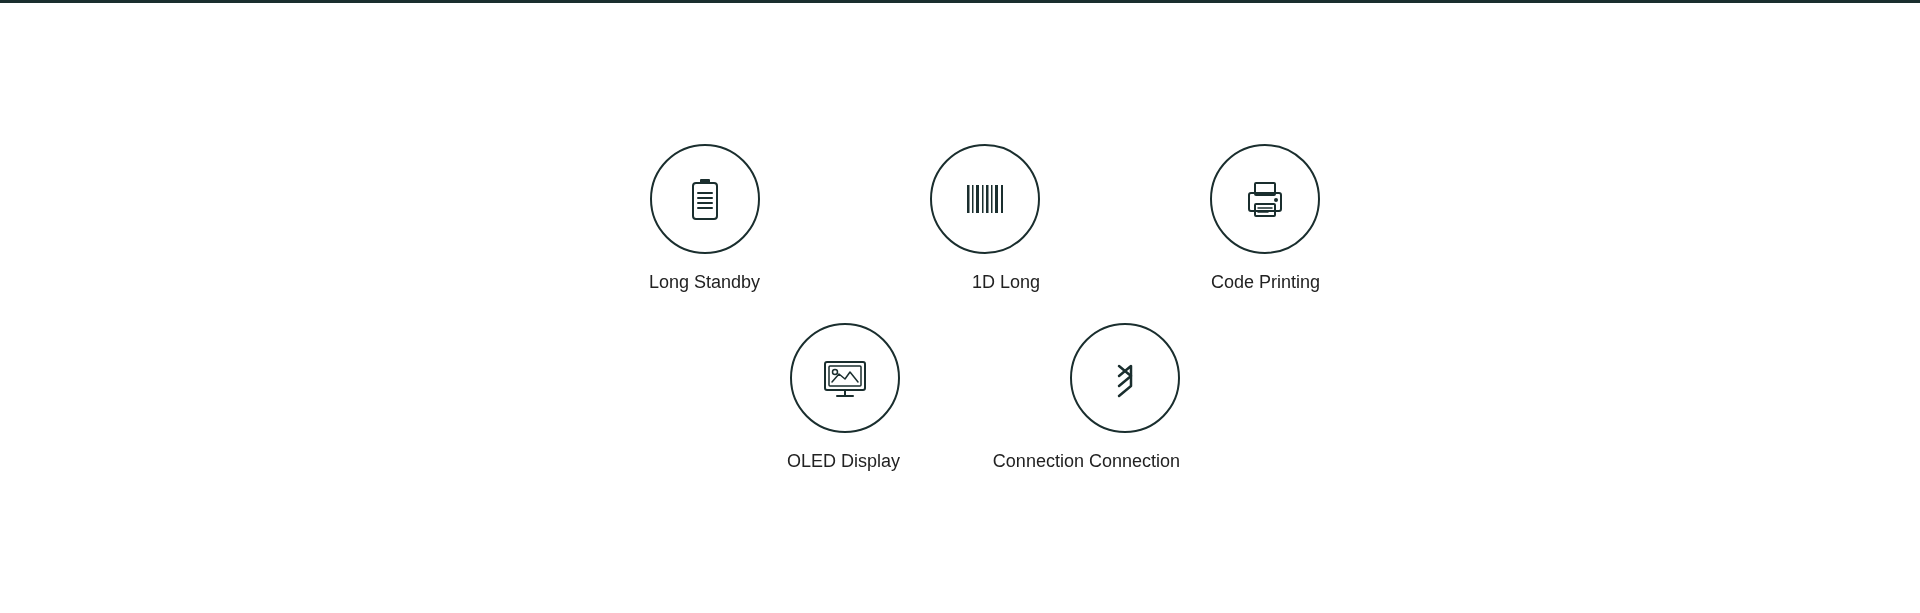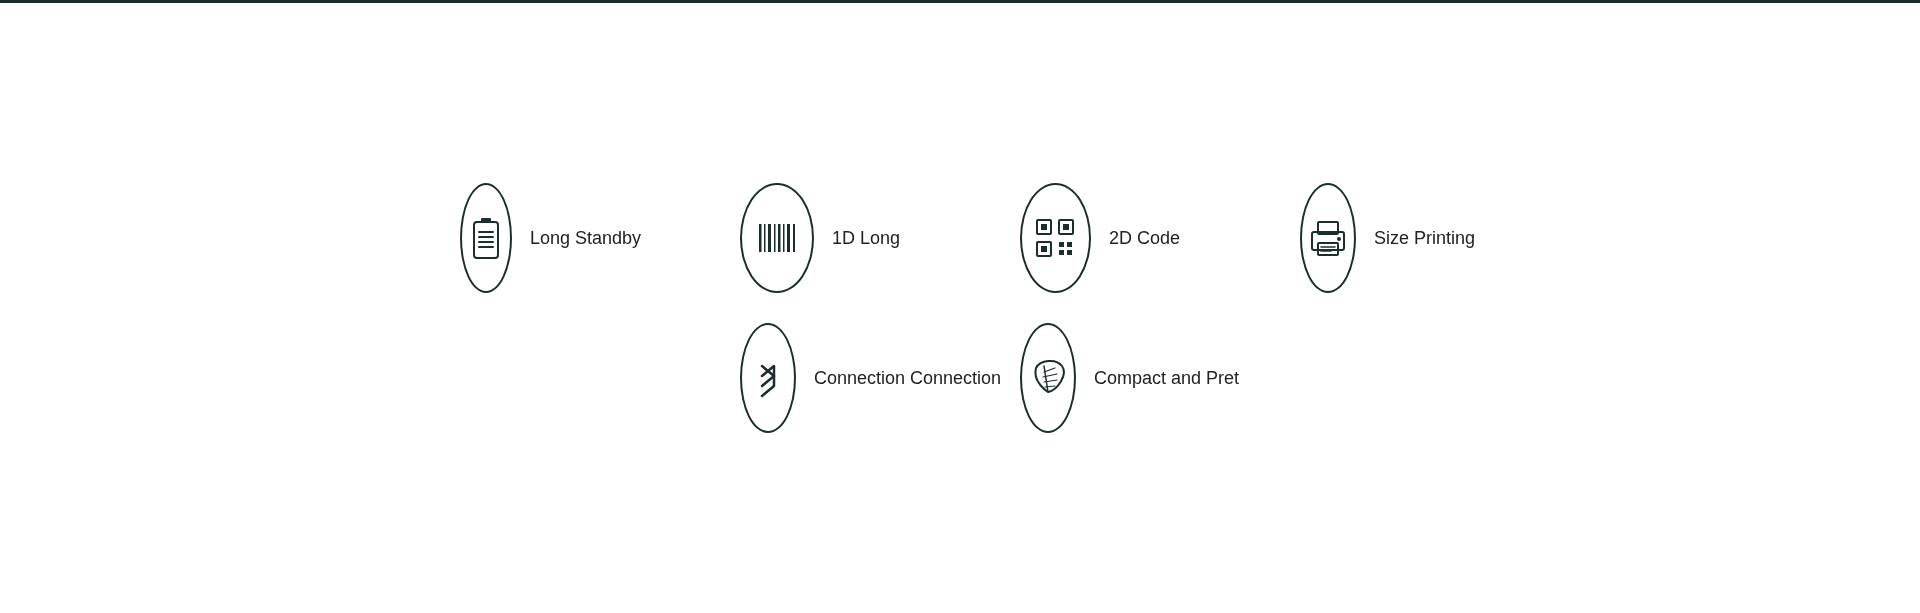--- a/index.html
+++ b/index.html
@@ -30,22 +30,22 @@
     .features-row {
       display: flex;
       flex-direction: row;
       align-items: center;
       justify-content: center;
       gap: 120px;
     }
 
     .feature-item {
       display: flex;
-      flex-direction: row;
-      align-items: center;
+      flex-direction: column;
+      align-items: flex-end;
       gap: 18px;
       width: 160px;
     }
 
     .icon-circle {
       width: 110px;
       height: 110px;
       border-radius: 50%;
       border: 2px solid #1a2e2e;
       display: flex;
@@ -104,89 +104,70 @@
           <rect x="23" y="12" width="1.5" height="28" fill="#1a2e2e" stroke="none"></rect>
           <rect x="27" y="12" width="2.5" height="28" fill="#1a2e2e" stroke="none"></rect>
           <rect x="32" y="12" width="1.5" height="28" fill="#1a2e2e" stroke="none"></rect>
           <rect x="36" y="12" width="3" height="28" fill="#1a2e2e" stroke="none"></rect>
           <rect x="42" y="12" width="2" height="28" fill="#1a2e2e" stroke="none"></rect>
         </svg>
       </div>
       <span class="feature-label">1D Long</span>
     </div>
 
-    <div class="feature-item">
-      <div class="icon-circle">
-        <svg width="52" height="52" viewBox="0 0 52 52">
-
-          <rect x="8" y="8" width="14" height="14" rx="1" stroke="#1a2e2e" stroke-width="2"></rect>
-          <rect x="12" y="12" width="6" height="6" fill="#1a2e2e" stroke="none"></rect>
-
-          <rect x="30" y="8" width="14" height="14" rx="1" stroke="#1a2e2e" stroke-width="2"></rect>
-          <rect x="34" y="12" width="6" height="6" fill="#1a2e2e" stroke="none"></rect>
-
-          <rect x="8" y="30" width="14" height="14" rx="1" stroke="#1a2e2e" stroke-width="2"></rect>
-          <rect x="12" y="34" width="6" height="6" fill="#1a2e2e" stroke="none"></rect>
-
-          <rect x="30" y="30" width="5" height="5" fill="#1a2e2e" stroke="none"></rect>
-          <rect x="38" y="30" width="5" height="5" fill="#1a2e2e" stroke="none"></rect>
-          <rect x="30" y="38" width="5" height="5" fill="#1a2e2e" stroke="none"></rect>
-          <rect x="38" y="38" width="5" height="5" fill="#1a2e2e" stroke="none"></rect>
-        </svg>
-      </div>
-      <span class="feature-label">2D Code</span>
-    </div>
 
     <div class="feature-item">
       <div class="icon-circle">
         <svg width="52" height="52" viewBox="0 0 52 52">
 
           <rect x="10" y="20" width="32" height="18" rx="2" stroke="#1a2e2e" stroke-width="2"></rect>
 
           <rect x="16" y="10" width="20" height="12" rx="1" stroke="#1a2e2e" stroke-width="2"></rect>
 
           <rect x="16" y="31" width="20" height="12" rx="1" stroke="#1a2e2e" stroke-width="2"></rect>
 
           <line x1="19" y1="35" x2="33" y2="35" stroke-width="1.5"></line>
           <line x1="19" y1="39" x2="29" y2="39" stroke-width="1.5"></line>
 
           <circle cx="37" cy="27" r="2" fill="#1a2e2e" stroke="none"></circle>
         </svg>
       </div>
-      <span class="feature-label">Size Printing</span>
+      <span class="feature-label">Code Printing</span>
     </div>
 
   </div>
 
   <div class="features-row">
 
+    <div class="feature-item">
+      <div class="icon-circle">
+        <svg width="52" height="52" viewBox="0 0 52 52">
+
+          <rect x="6" y="10" width="40" height="28" rx="2" stroke="#1a2e2e" stroke-width="2"></rect>
+
+          <rect x="10" y="14" width="32" height="20" rx="1" stroke="#1a2e2e" stroke-width="1.5"></rect>
+
+          <polyline points="13,30 20,22 26,27 31,20 39,30" stroke="#1a2e2e" stroke-width="1.5" fill="none"></polyline>
+
+          <circle cx="16" cy="20" r="2.5" stroke="#1a2e2e" stroke-width="1.5"></circle>
+
+          <line x1="26" y1="38" x2="26" y2="44" stroke-width="2"></line>
+          <line x1="18" y1="44" x2="34" y2="44" stroke-width="2"></line>
+        </svg>
+      </div>
+      <span class="feature-label">OLED Display</span>
+    </div>
 
     <div class="feature-item">
       <div class="icon-circle">
         <svg width="52" height="52" viewBox="0 0 52 52">
 
           <polyline points="20,14 32,24 20,34" stroke="#1a2e2e" stroke-width="2.5" fill="none"></polyline>
           <polyline points="20,24 32,14 32,34 20,44" stroke="#1a2e2e" stroke-width="2.5" fill="none"></polyline>
         </svg>
       </div>
       <span class="feature-label">Connection Connection</span>
     </div>
 
 
-    <div class="feature-item">
-      <div class="icon-circle">
-        <svg width="52" height="52" viewBox="0 0 52 52">
-
-          <path d="M26 40 C26 40 10 30 14 16 C18 8 34 6 40 14 C46 22 36 38 26 40 Z" stroke="#1a2e2e" stroke-width="2" fill="none"></path>
-
-          <line x1="26" y1="40" x2="22" y2="14" stroke-width="1.5"></line>
-
-          <line x1="22" y1="20" x2="33" y2="16" stroke-width="1.2"></line>
-          <line x1="21" y1="25" x2="35" y2="22" stroke-width="1.2"></line>
-          <line x1="22" y1="30" x2="35" y2="28" stroke-width="1.2"></line>
-          <line x1="23" y1="35" x2="33" y2="34" stroke-width="1.2"></line>
-        </svg>
-      </div>
-      <span class="feature-label">Compact and Pret</span>
-    </div>
 
   </div>
 </div>
 
 </body></html>

